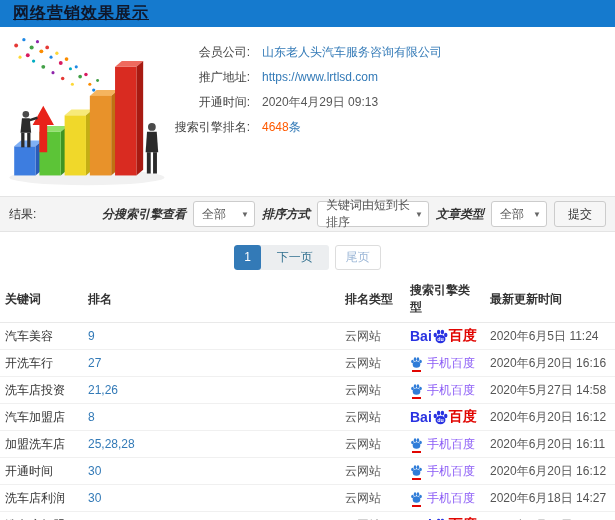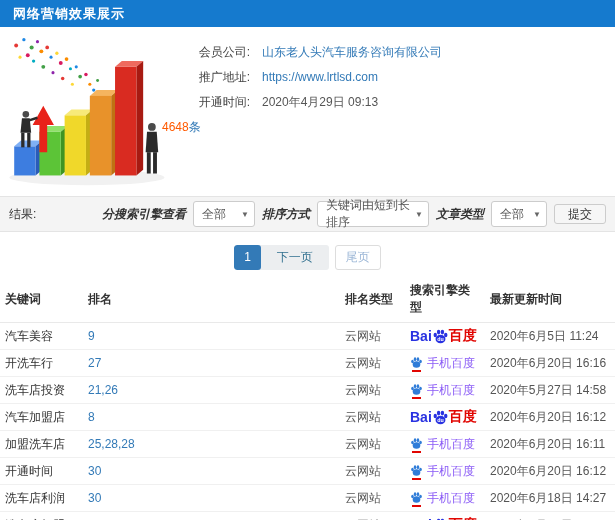--- a/index.html
+++ b/index.html
@@ -3,21 +3,21 @@
 <meta charset="utf-8">
 <style>
   * { margin:0; padding:0; box-sizing:border-box; }
   html,body { width:615px; height:520px; background:#fff; overflow:hidden;
     font-family:"Liberation Sans","DejaVu Sans",sans-serif; font-size:12px; color:#333; }
   .page { position:relative; width:615px; height:520px; }
 
   
   .topbar { position:absolute; left:0; top:0; width:615px; height:27px;
     background:#157ace; display:flex; align-items:center; padding-left:13px; }
-  .topbar .title { color:#ffffff; font-weight:bold; font-size:13px; letter-spacing:1px; }
+  .topbar .title { color:#0f172a; font-weight:bold; font-size:16px; letter-spacing:1px;text-decoration:underline; }
 
   
   .chart-graphic { position:absolute; left:2px; top:30px; width:165px; height:160px; }
   .info-rows { position:absolute; left:162px; top:44px; width:450px; }
   .info-row { display:flex; align-items:center; height:16px; margin-bottom:9px; }
   .info-label { width:88px; text-align:right; color:#444; margin-right:12px; }
   .info-value { color:#555; }
   .link-blue { color:#337ab7; text-decoration:none;text-align:center; }
   .count-orange { color:#ff5a00; }
   .count-unit { color:#337ab7; }
@@ -29,21 +29,21 @@
   .filter-controls { margin-left:auto; display:flex; align-items:center; gap:7px; }
   .filter-label { font-weight:bold; color:#333;font-style:italic; }
   .select-box { position:relative; height:26px; background:#fff; border:1px solid #ccc;
     border-radius:3px; display:flex; align-items:center; padding:0 16px 0 8px;
     color:#555; cursor:pointer; }
   .select-box .caret { position:absolute; right:5px; top:50%; transform:translateY(-50%);
     font-size:8px; color:#666; }
   .sel-engine { width:62px; }
   .sel-sort  { width:112px; }
   .sel-type  { width:56px; }
-  .submit-btn { height:20px; padding:0 13px; background:#f6f6f6; border:1px solid #ccc;
+  .submit-btn { height:26px; padding:0 13px; background:#f6f6f6; border:1px solid #ccc;
     border-radius:3px; color:#333; font-size:12px; cursor:pointer; }
 
   
   .pagination { position:absolute; left:0; top:245px; width:615px; height:25px;
     display:flex; justify-content:center; align-items:center; }
   .page-group { display:flex; background:#eceef0; border-radius:3px; overflow:hidden; }
   .page-current { background:#337ab7; color:#fff; padding:0 10px; line-height:25px;
     border-radius:3px; cursor:pointer; }
   .page-next { color:#31708f; padding:0 16px; line-height:25px; cursor:pointer; }
   .page-last { margin-left:6px; background:#fff; border:1px solid #ddd; border-radius:3px;
@@ -160,20 +160,21 @@
     </div>
     <div class="info-row">
       <span class="info-label">推广地址:</span>
       <a class="link-blue" href="#">https://www.lrtlsd.com</a>
     </div>
     <div class="info-row">
       <span class="info-label">开通时间:</span>
       <span class="info-value">2020年4月29日 09:13</span>
     </div>
     <div class="info-row">
+      <span class="info-label">搜索引擎排名:</span>
       <span>
         <span class="count-orange">4648</span><span class="count-unit">条</span>
       </span>
     </div>
   </div>
 
   <div class="filter-bar">
     <span>结果:</span>
     <div class="filter-controls">
       <span class="filter-label">分搜索引擎查看</span>

